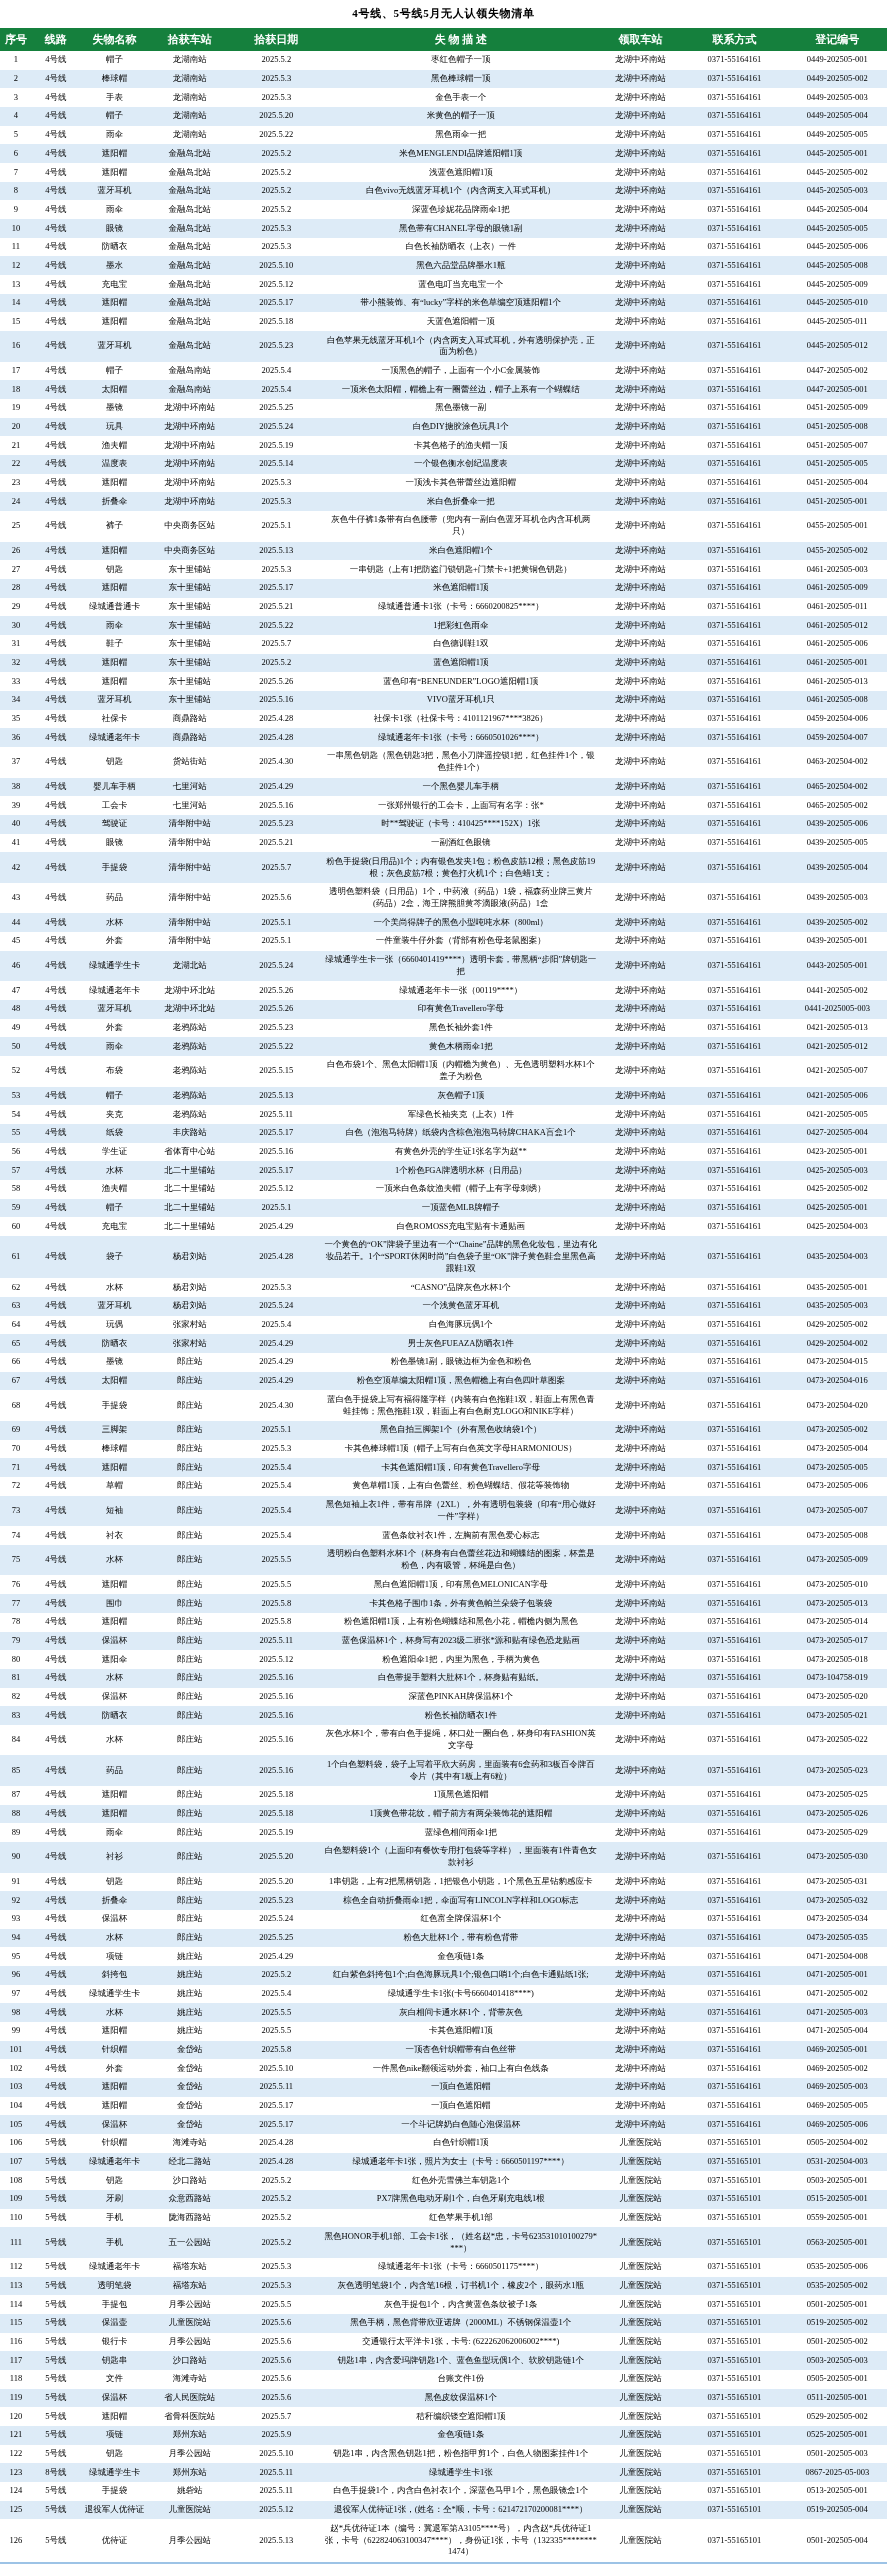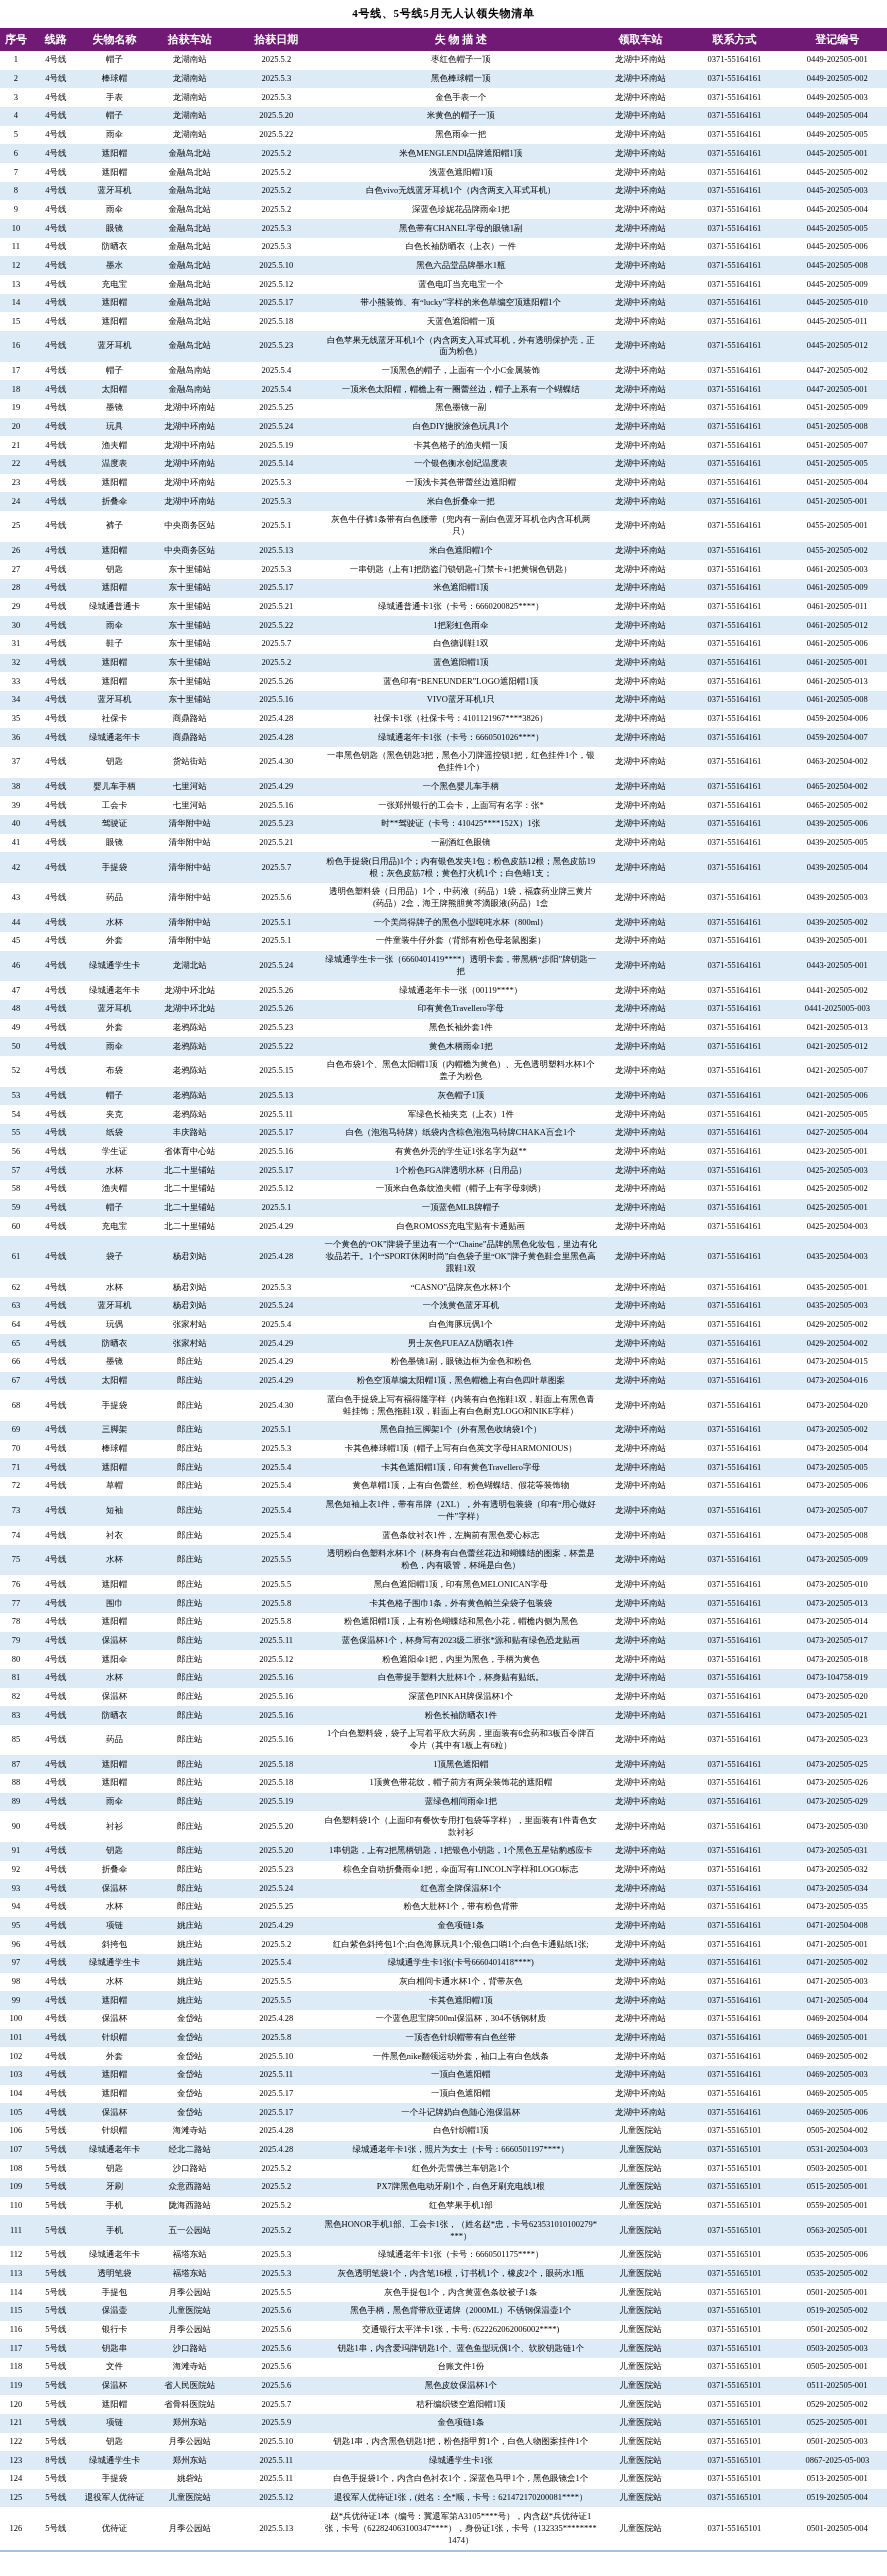--- a/index.html
+++ b/index.html
@@ -3,21 +3,21 @@
 <meta charset="utf-8">
 <style>
   html,body { margin:0; padding:0; background:#ffffff; }
   body { width:887px; font-family:"Liberation Serif","DejaVu Serif",serif; color:#000; }
   .page { width:887px; }
   .title { text-align:center; font-weight:bold; font-size:11px; padding:6.1px 0 6.8px 0; letter-spacing:0.7px; }
   table { width:100%; border-collapse:collapse; table-layout:fixed; border-bottom:2px solid #9DC3E6; }
   colgroup col.c1{width:3.6%} colgroup col.c2{width:5.4%} colgroup col.c3{width:7.8%}
   colgroup col.c4{width:9.2%} colgroup col.c5{width:10.3%} colgroup col.c6{width:31.3%}
   colgroup col.c7{width:9.2%} colgroup col.c8{width:12.0%} colgroup col.c9{width:11.2%}
-  thead th { background:#701a75; color:#ffffff; font-size:11px; font-weight:bold; padding:4.1px 1.4px; text-align:center; }
+  thead th { background:#15803d; color:#ffffff; font-size:11px; font-weight:bold; padding:4.1px 1.4px; text-align:center; }
   tbody td { font-size:8.5px; text-align:center; vertical-align:middle; padding:3.4px 2px; line-height:1.4; word-break:break-all; }
   tbody tr:nth-child(even) { background:#DDEBF7; }
   tbody tr:nth-child(odd) { background:#ffffff; }
 </style>
 </head>
 <body>
 
 <div class="page">
   <div class="title">4号线、5号线5月无人认领失物清单</div>
   <table>
@@ -942,20 +942,31 @@
           <td>4号线</td>
           <td>防晒衣</td>
           <td>郎庄站</td>
           <td>2025.5.16</td>
           <td>粉色长袖防晒衣1件</td>
           <td>龙湖中环南站</td>
           <td>0371-55164161</td>
           <td>0473-202505-021</td>
         </tr>
         <tr>
+          <td>84</td>
+          <td>4号线</td>
+          <td>水杯</td>
+          <td>郎庄站</td>
+          <td>2025.5.16</td>
+          <td>灰色水杯1个，带有白色手提绳，杯口处一圈白色，杯身印有FASHION英文字母</td>
+          <td>龙湖中环南站</td>
+          <td>0371-55164161</td>
+          <td>0473-202505-022</td>
+        </tr>
+        <tr>
           <td>85</td>
           <td>4号线</td>
           <td>药品</td>
           <td>郎庄站</td>
           <td>2025.5.16</td>
           <td>1个白色塑料袋，袋子上写着平欣大药房，里面装有6盒药和3板百令牌百令片（其中有1板上有6粒）</td>
           <td>龙湖中环南站</td>
           <td>0371-55164161</td>
           <td>0473-202505-023</td>
         </tr>
@@ -1094,31 +1105,20 @@
         <tr>
           <td>99</td>
           <td>4号线</td>
           <td>遮阳帽</td>
           <td>姚庄站</td>
           <td>2025.5.5</td>
           <td>卡其色遮阳帽1顶</td>
           <td>龙湖中环南站</td>
           <td>0371-55164161</td>
           <td>0471-202505-004</td>
-        </tr>
-        <tr>
-          <td>100</td>
-          <td>4号线</td>
-          <td>保温杯</td>
-          <td>金岱站</td>
-          <td>2025.4.28</td>
-          <td>一个蓝色思宝牌500ml保温杯，304不锈钢材质</td>
-          <td>龙湖中环南站</td>
-          <td>0371-55164161</td>
-          <td>0469-202504-004</td>
         </tr>
         <tr>
           <td>101</td>
           <td>4号线</td>
           <td>针织帽</td>
           <td>金岱站</td>
           <td>2025.5.8</td>
           <td>一顶杏色针织帽带有白色丝带</td>
           <td>龙湖中环南站</td>
           <td>0371-55164161</td>

